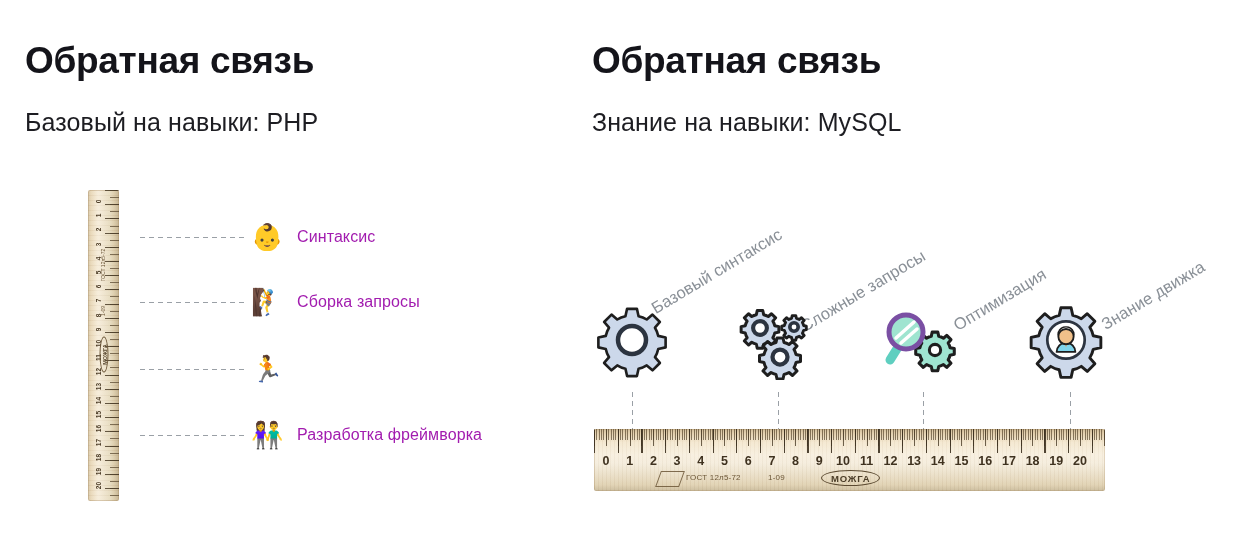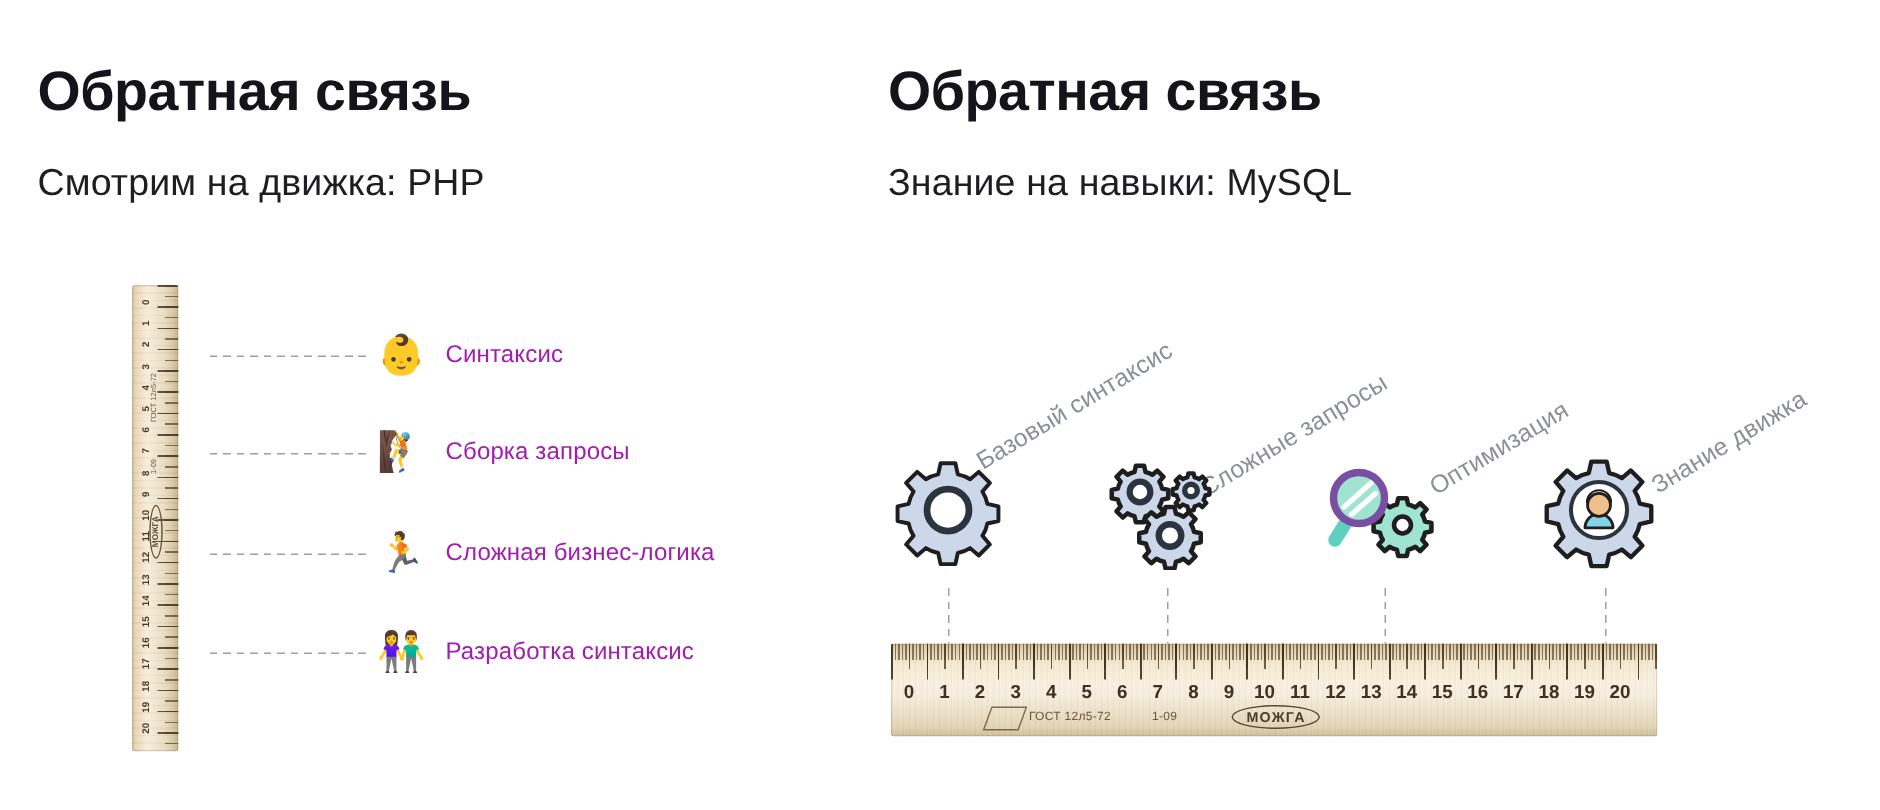--- a/index.html
+++ b/index.html
@@ -253,21 +253,21 @@
     opacity: 0.85;
   }
 </style>
 </head>
 <body>
 
 <div class="panel" id="panel-php">
 
   <div class="panel-title" id="php-title">Обратная связь</div>
 
-  <div class="panel-subtitle" id="php-subtitle">Смотрим на движка: PHP</div>
+  <div class="panel-subtitle" id="php-subtitle">Базовый на навыки: PHP</div>
 
   <div class="ruler-v">
     <div class="tickband"></div>
     <div class="tickband major"></div>
     <div id="vruler-numbers">
         <div class="vnum" style="top: 8px;">0</div>
         <div class="vnum" style="top: 22.2px;">1</div>
         <div class="vnum" style="top: 36.4px;">2</div>
         <div class="vnum" style="top: 50.6px;">3</div>
         <div class="vnum" style="top: 64.8px;">4</div>
@@ -300,26 +300,25 @@
         <div class="skill-label">Синтаксис</div>
       </div>
       <div class="skill-row" style="top: 285px;">
         <div class="dash-h"></div>
         <div class="skill-emoji">🧗</div>
         <div class="skill-label">Сборка запросы</div>
       </div>
       <div class="skill-row" style="top: 352px;">
         <div class="dash-h"></div>
         <div class="skill-emoji">🏃</div>
-        <div class="skill-label">Сложная бизнес-логика</div>
       </div>
       <div class="skill-row" style="top: 418px;">
         <div class="dash-h"></div>
         <div class="skill-emoji">👫</div>
-        <div class="skill-label">Разработка синтаксис</div>
+        <div class="skill-label">Разработка фреймворка</div>
       </div>
     </div>
 </div>
 
 <div class="panel" id="panel-mysql">
 
   <div class="panel-title" id="mysql-title">Обратная связь</div>
 
   <div class="panel-subtitle" id="mysql-subtitle">Знание на навыки: MySQL</div>
 

